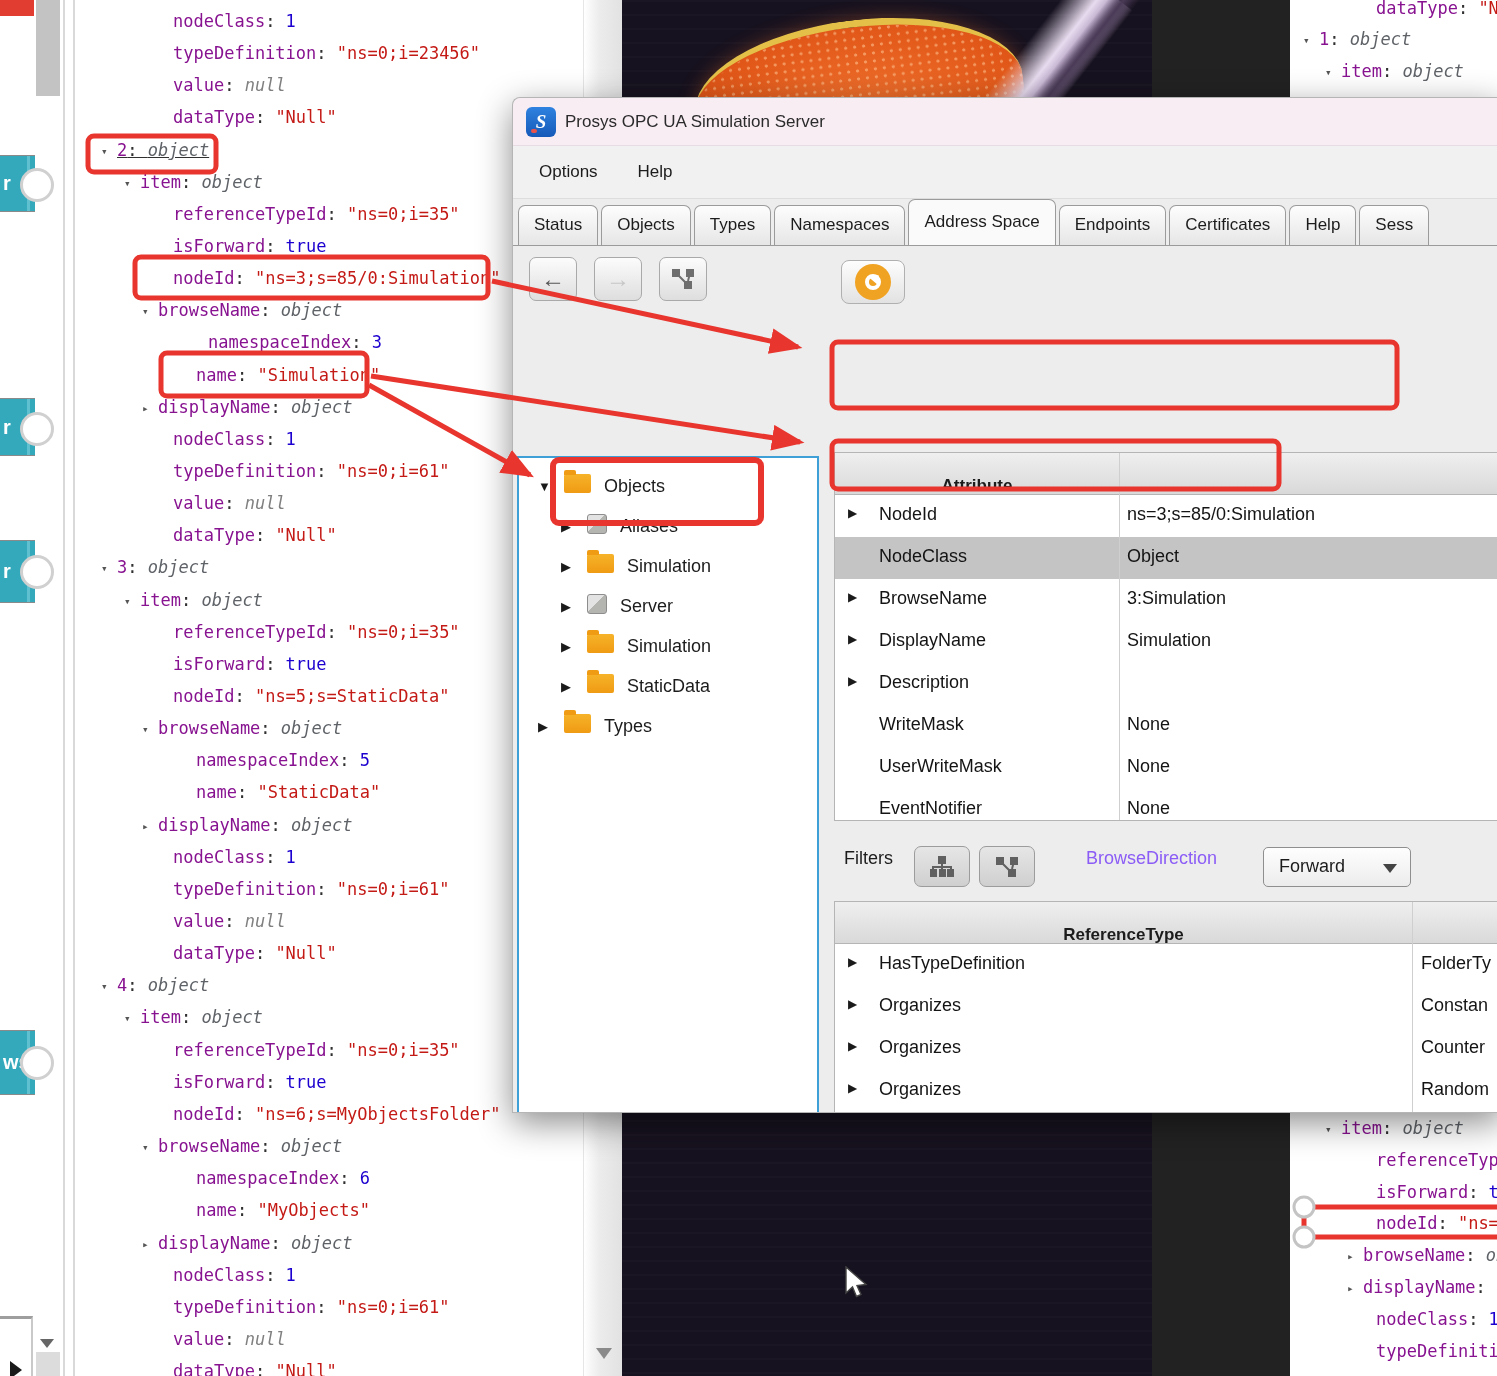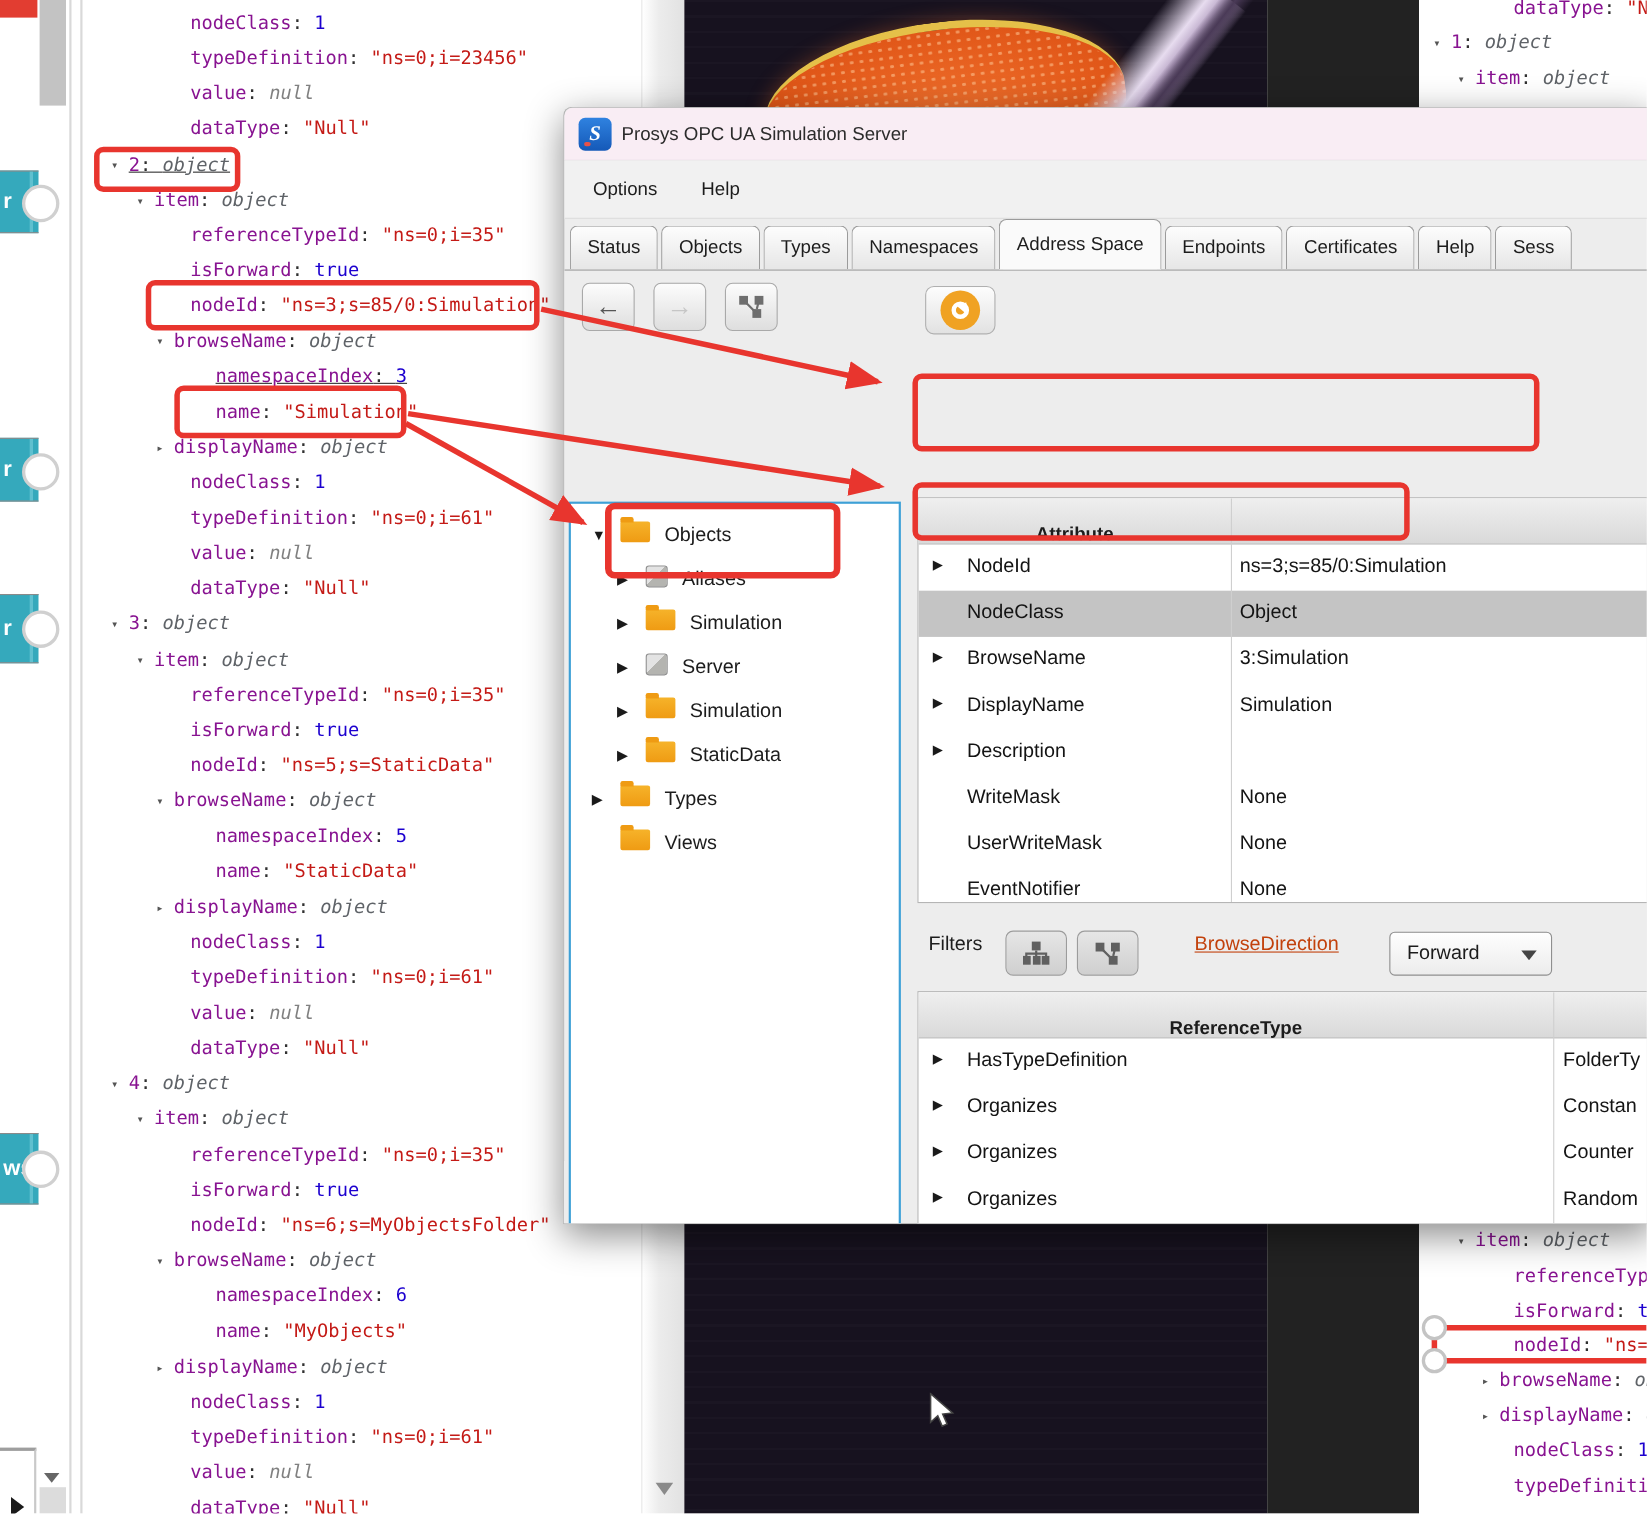--- a/index.html
+++ b/index.html
@@ -136,21 +136,21 @@
   .row-name { position:absolute; left:44px; top:9px; white-space:nowrap; }
   .row-value { position:absolute; top:9px; white-space:nowrap; }
   .attr-table .row-value { left:292px; }
   .ref-table  .row-value { left:586px; }
 
   .filters-bar { position:absolute; left:321px; top:578px; width:669px; height:74px; }
   .filters-label { position:absolute; left:10px; top:24px; font-size:18px; color:#1c1c1c; }
   .filter-btn { position:absolute; top:22px; width:56px; height:41px; border:1px solid #9c9c9c; border-radius:7px;
     background:linear-gradient(180deg,#e6e6e6,#cfcfcf); display:flex; align-items:center; justify-content:center; }
   .fb1 { left:80px; } .fb2 { left:145px; }
-  .bd-label { position:absolute; left:252px; top:24px; font-size:18px; color:#c2410c;text-decoration:underline; }
+  .bd-label { position:absolute; left:252px; top:24px; font-size:18px; color:#8b5cf6; }
   .dropdown { position:absolute; left:429px; top:23px; width:148px; height:40px; border:1px solid #8f8f8f;
     border-radius:5px; background:linear-gradient(180deg,#fefefe,#ececec); font-size:18px; color:#1c1c1c; }
   .dropdown .dd-text { position:absolute; left:15px; top:8px; }
   .dropdown .dd-arrow { position:absolute; right:13px; top:16px; width:0; height:0;
     border-left:7px solid transparent; border-right:7px solid transparent; border-top:9px solid #444; }
 
   
   .overlay { position:absolute; inset:0; z-index:40; pointer-events:none; }
   .cursor { position:absolute; left:843px; top:1266px; z-index:60; pointer-events:none; }
 </style>
@@ -254,21 +254,21 @@
       </div>
 
       <div class="jline" style="top: 263px; left: 157px;">
         <span class="jarrow"></span><span class="jkey">nodeId</span><span class="jsep">: </span><span class="jval str">"ns=3;s=85/0:Simulation"</span>
       </div>
 
       <div class="jline" style="top: 295px; left: 142px;">
         <span class="jarrow">▾</span><span class="jkey">browseName</span><span class="jsep">: </span><span class="jval obj">object</span>
       </div>
 
-      <div class="jline" style="top: 327px; left: 180px; text-decoration: underline;">
+      <div class="jline" style="top: 327px; left: 192px;">
         <span class="jarrow"></span><span class="jkey">namespaceIndex</span><span class="jsep">: </span><span class="jval num">3</span>
       </div>
 
       <div class="jline" style="top: 360px; left: 180px;">
         <span class="jarrow"></span><span class="jkey">name</span><span class="jsep">: </span><span class="jval str">"Simulation"</span>
       </div>
 
       <div class="jline" style="top: 392px; left: 142px;">
         <span class="jarrow">▸</span><span class="jkey">displayName</span><span class="jsep">: </span><span class="jval obj">object</span>
       </div>
@@ -531,25 +531,20 @@
             <span class="tree-icon"><i style="display:inline-block" class="icon-folder"></i></span>
             <span>StaticData</span>
           </div>
 
           <div class="tree-row lvl0" style="top: 248px;">
             <span class="tree-arrow">▶</span>
             <span class="tree-icon"><i style="display:inline-block" class="icon-folder"></i></span>
             <span>Types</span>
           </div>
 
-          <div class="tree-row lvl0" style="top: 288px;">
-            <span class="tree-arrow"></span>
-            <span class="tree-icon"><i style="display:inline-block" class="icon-folder"></i></span>
-            <span>Views</span>
-          </div>
 
       </div>
 
       <div class="grid-table attr-table">
         <div class="grid-header">
           <div class="h1">Attribute</div>
         </div>
         <div>
 
             <div class="grid-row" style="top: 42px;">

